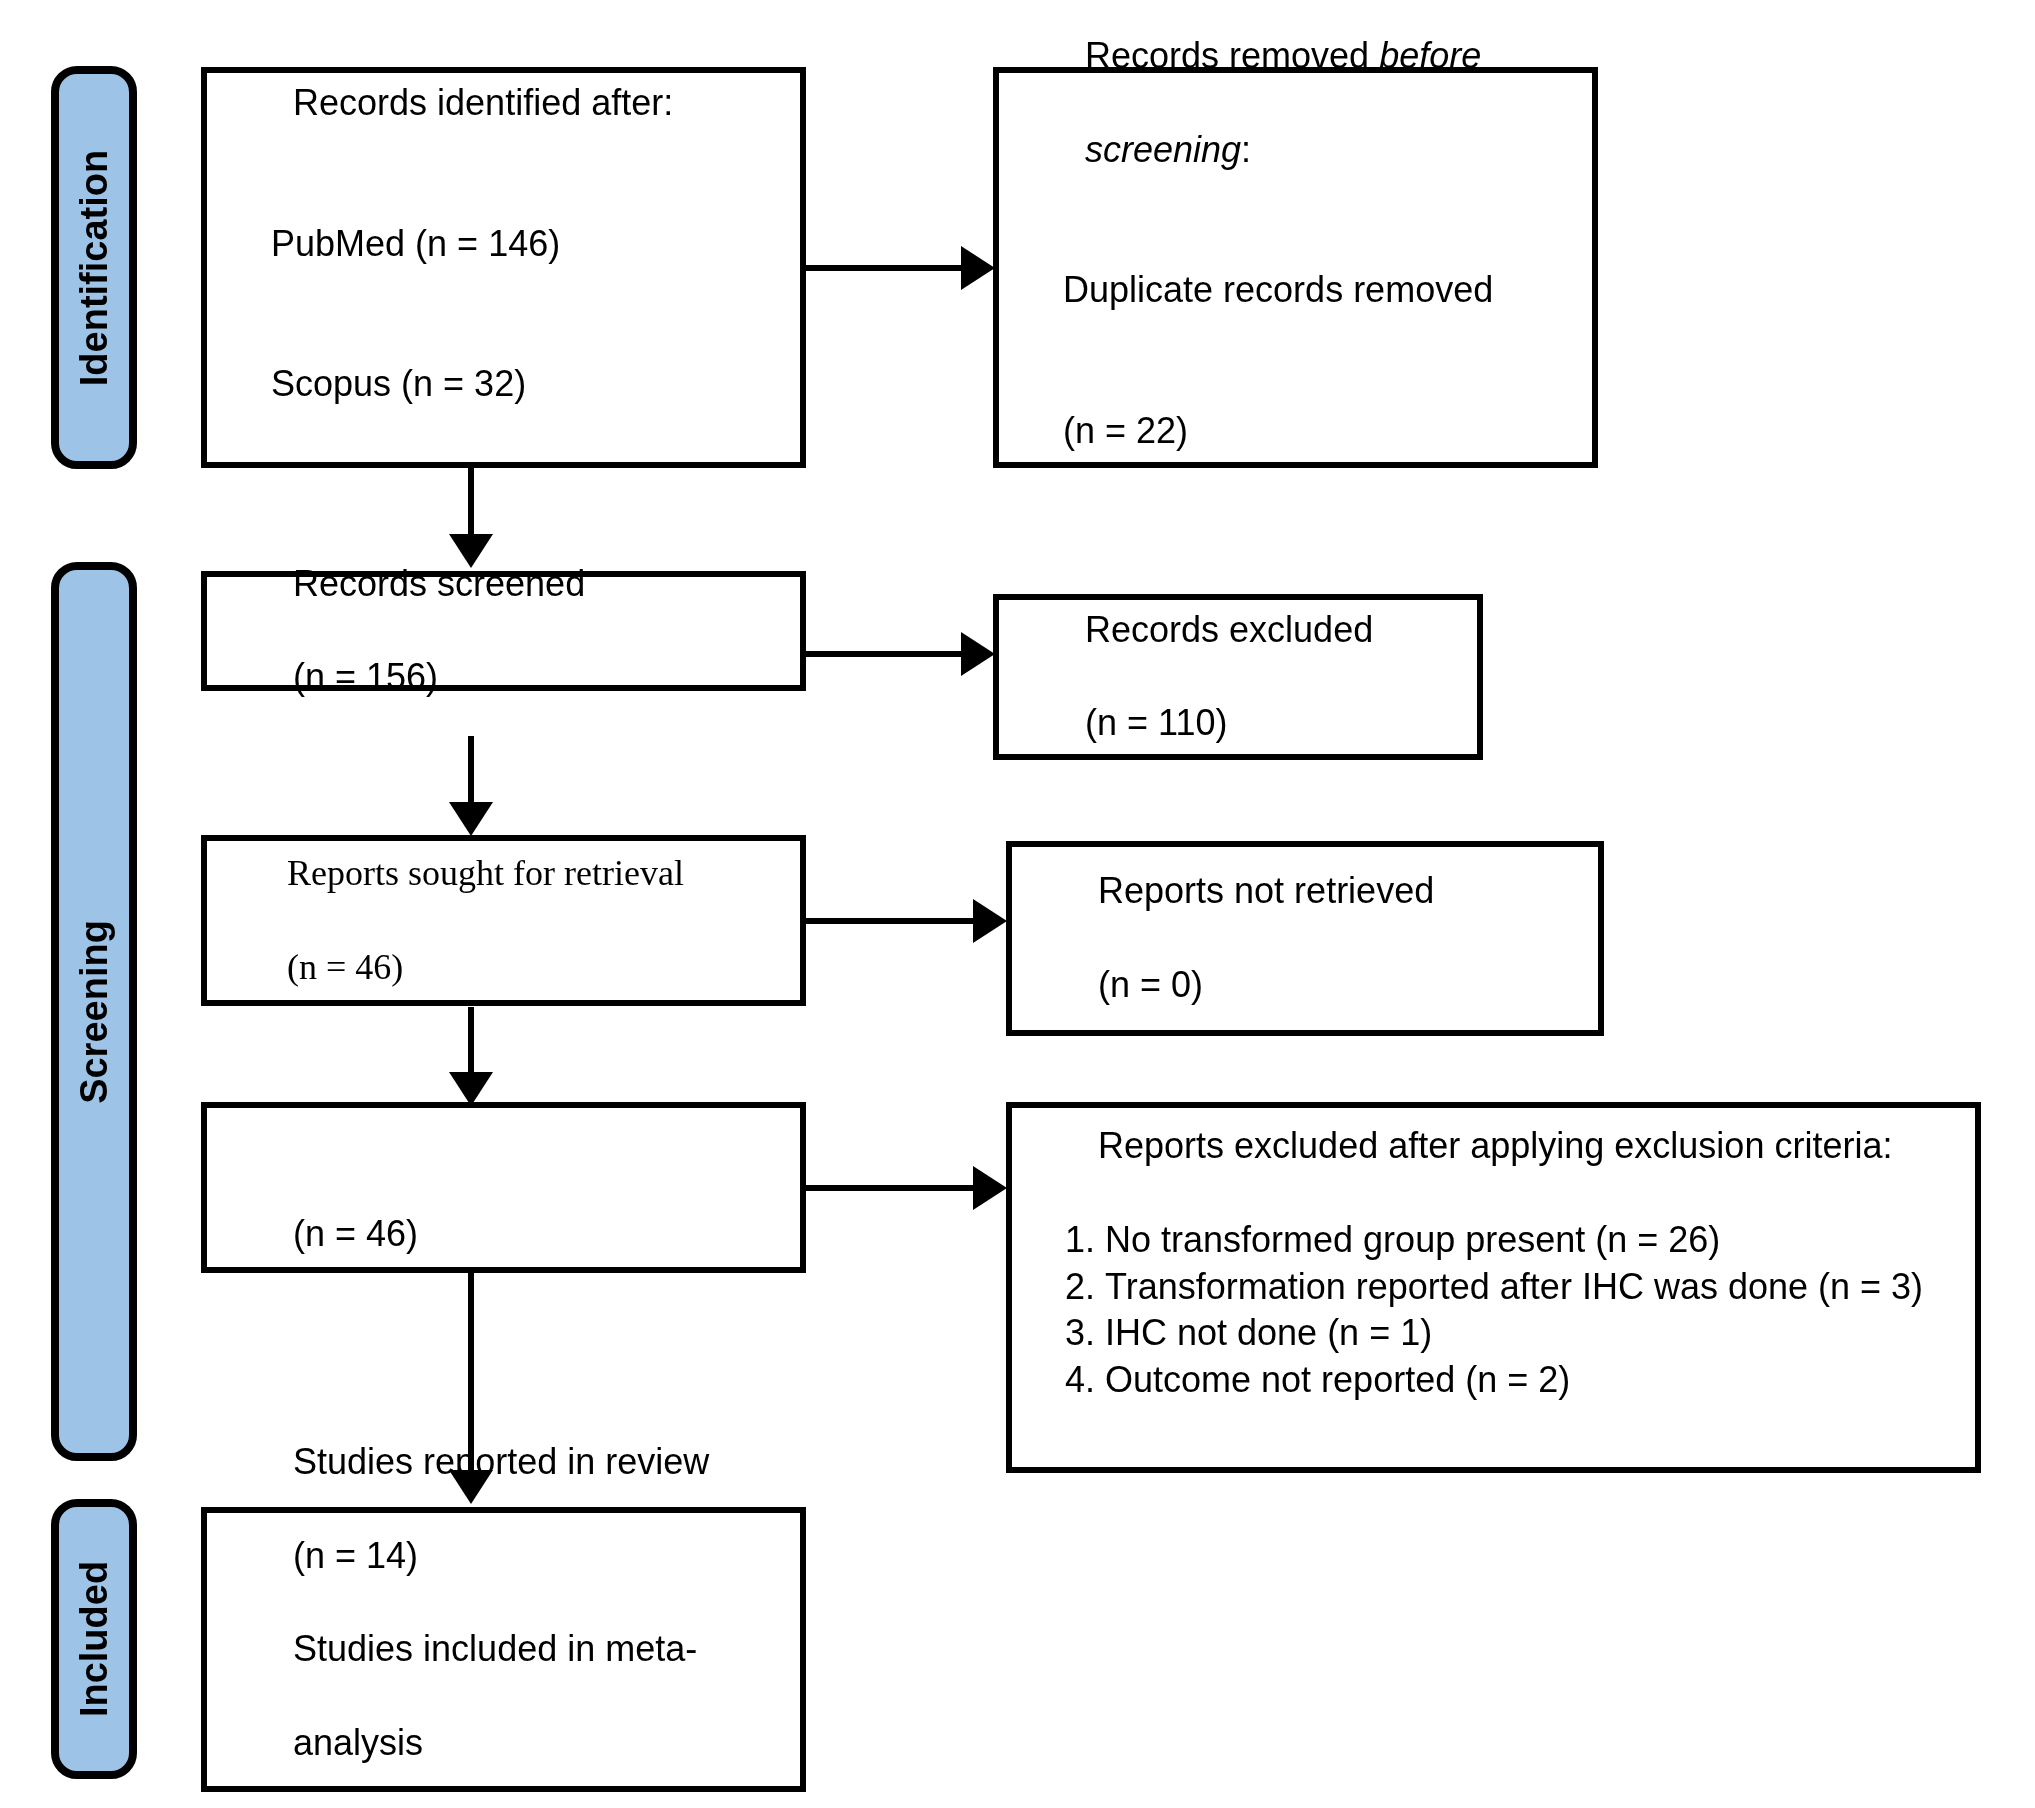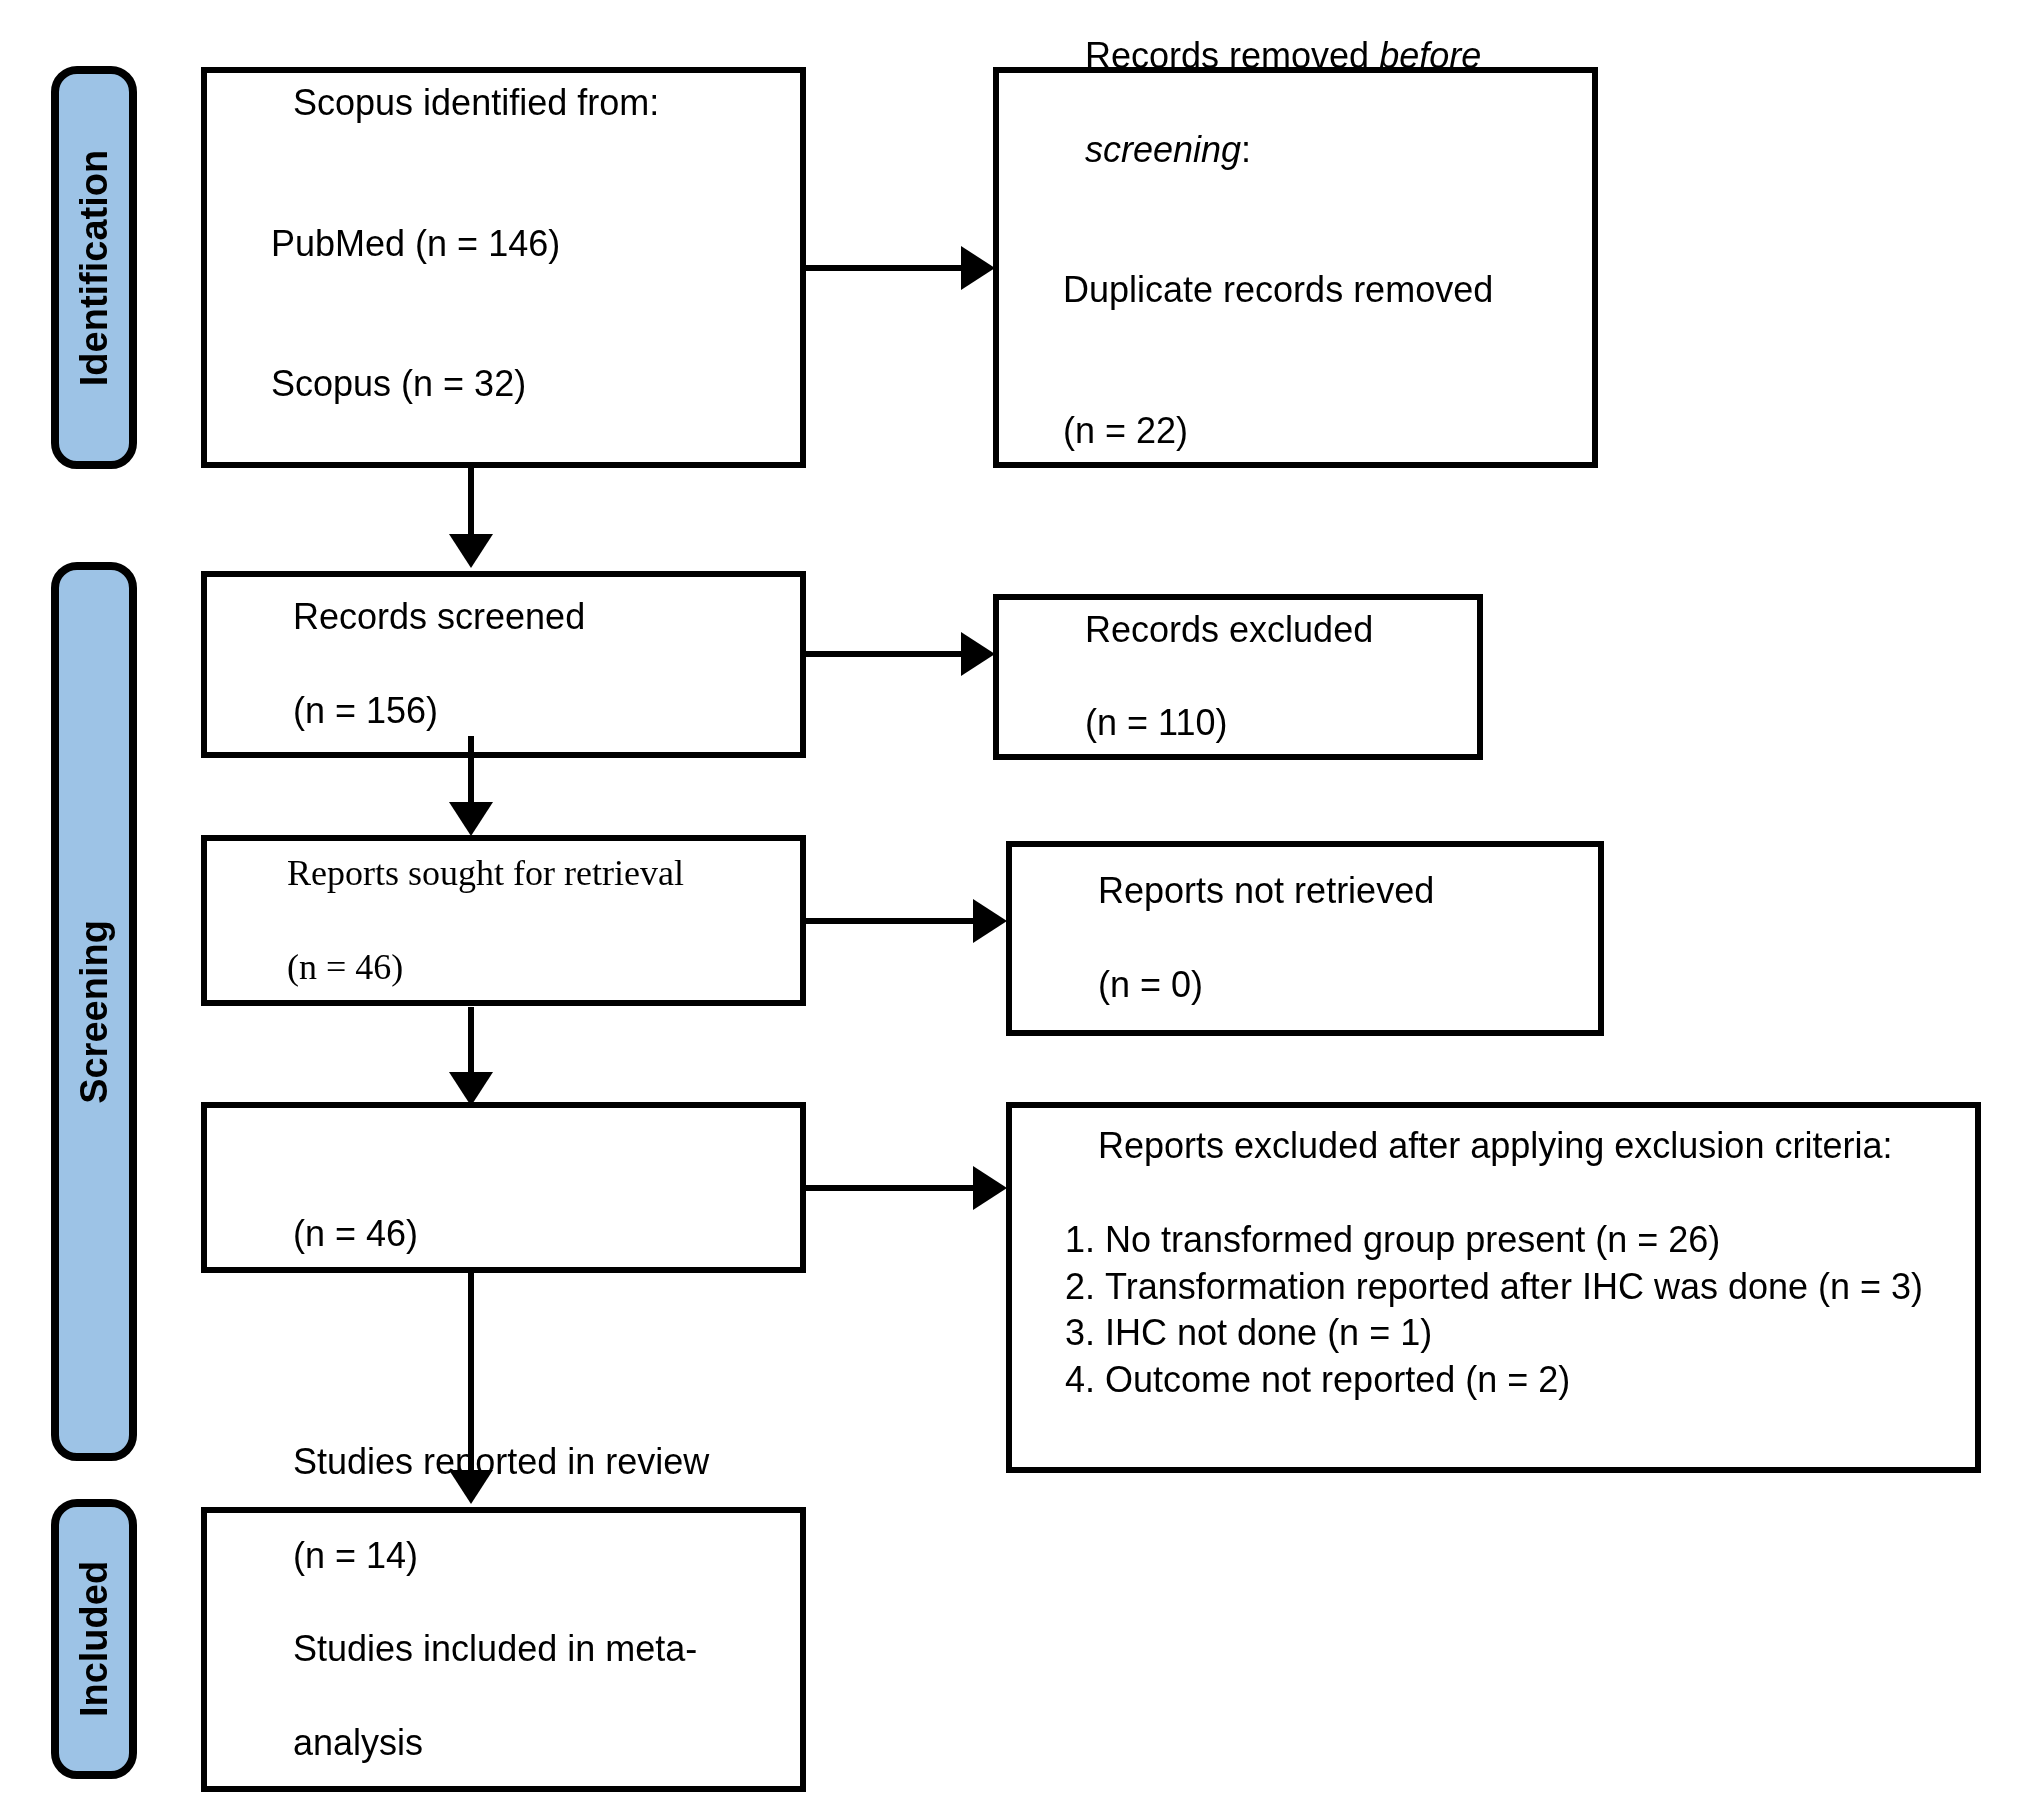--- a/index.html
+++ b/index.html
@@ -119,42 +119,42 @@
   <div class="stage-bar" style="left:51px; top:562px; width:86px; height:899px;">
     <span class="stage-label">Screening</span>
   </div>
 
   <div class="stage-bar" style="left:51px; top:1499px; width:86px; height:280px;">
     <span class="stage-label">Included</span>
   </div>
 
   <div class="box" style="left:201px; top:67px; width:605px; height:401px;">
     <div class="box-text">
-      <span>Scopus identified from:</span><br>
+      <span>Records identified after:</span><br>
       <span class="indent1">PubMed (n = 146)</span>
       <span class="indent1">Scopus (n = 32)</span>
     </div>
   </div>
 
   <div class="box" style="left:993px; top:67px; width:605px; height:401px;text-decoration:underline;">
     <div class="box-text">
       <span>Records removed </span><span class="ital">before</span><br>
       <span class="ital">screening</span><span>:</span><br>
       <span class="indent1">Duplicate records removed</span>
       <span class="indent1">(n = 22)</span>
     </div>
   </div>
 
   <div class="line-h" style="left:806px; top:265px; width:160px;"></div>
   <div class="arrow-right" style="left:961px; top:246px;"></div>
 
   <div class="line-v" style="left:468px; top:468px; height:69px;"></div>
   <div class="arrow-down" style="left:449px; top:534px;"></div>
 
-  <div class="box" style="left:201px; top:571px; width:605px; height:187px;">
+  <div class="box" style="left:201px; top:571px; width:605px; height:120px;">
     <div class="box-text">
       <span>Records screened</span><br>
       <span>(n = 156)</span>
     </div>
   </div>
 
   <div class="box" style="left:993px; top:571px; width:490px; height:166px;margin-top:23px;">
     <div class="box-text">
       <span>Records excluded</span><br>
       <span>(n = 110)</span>

